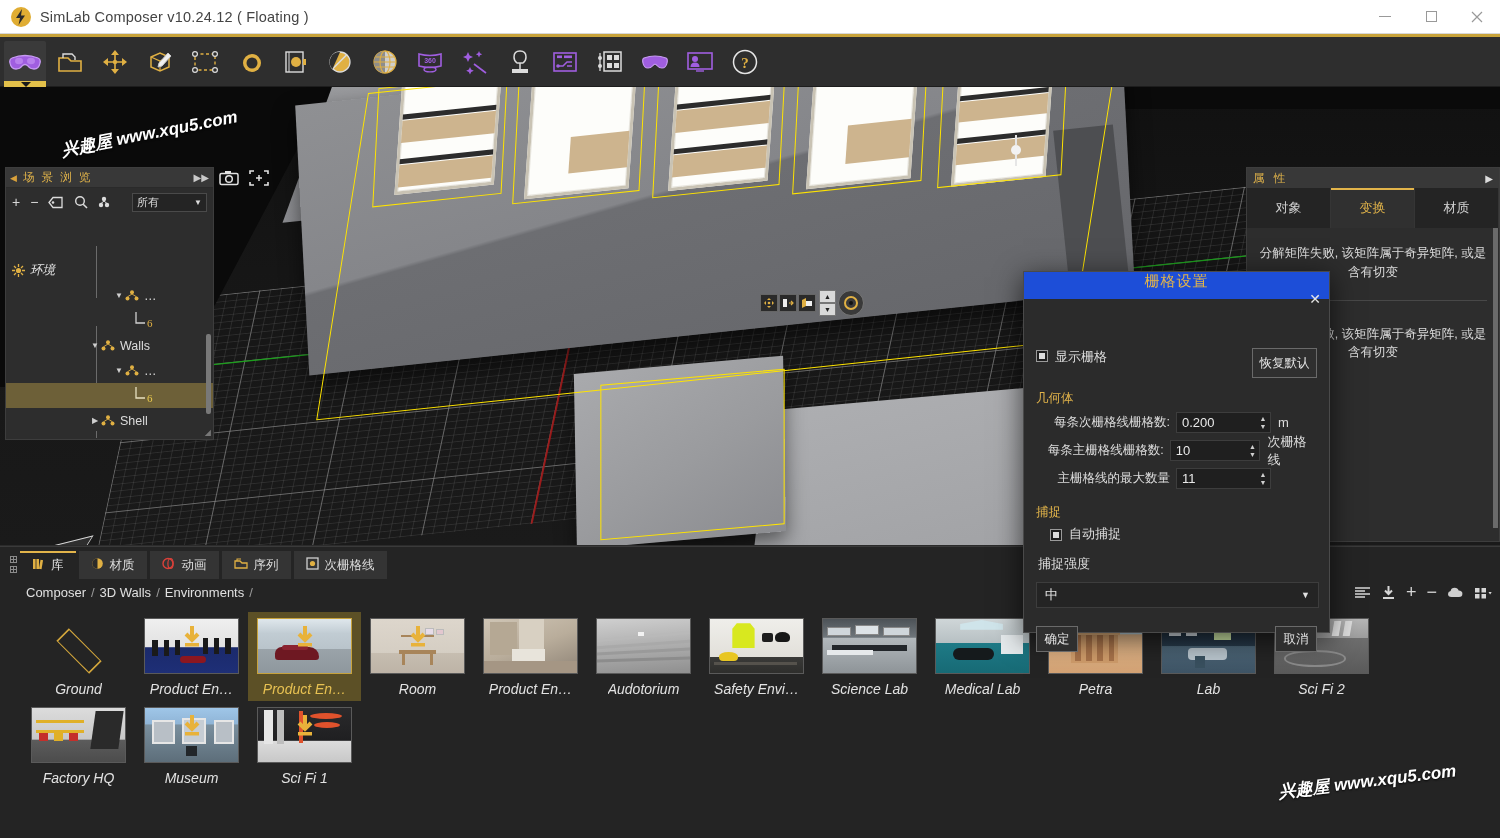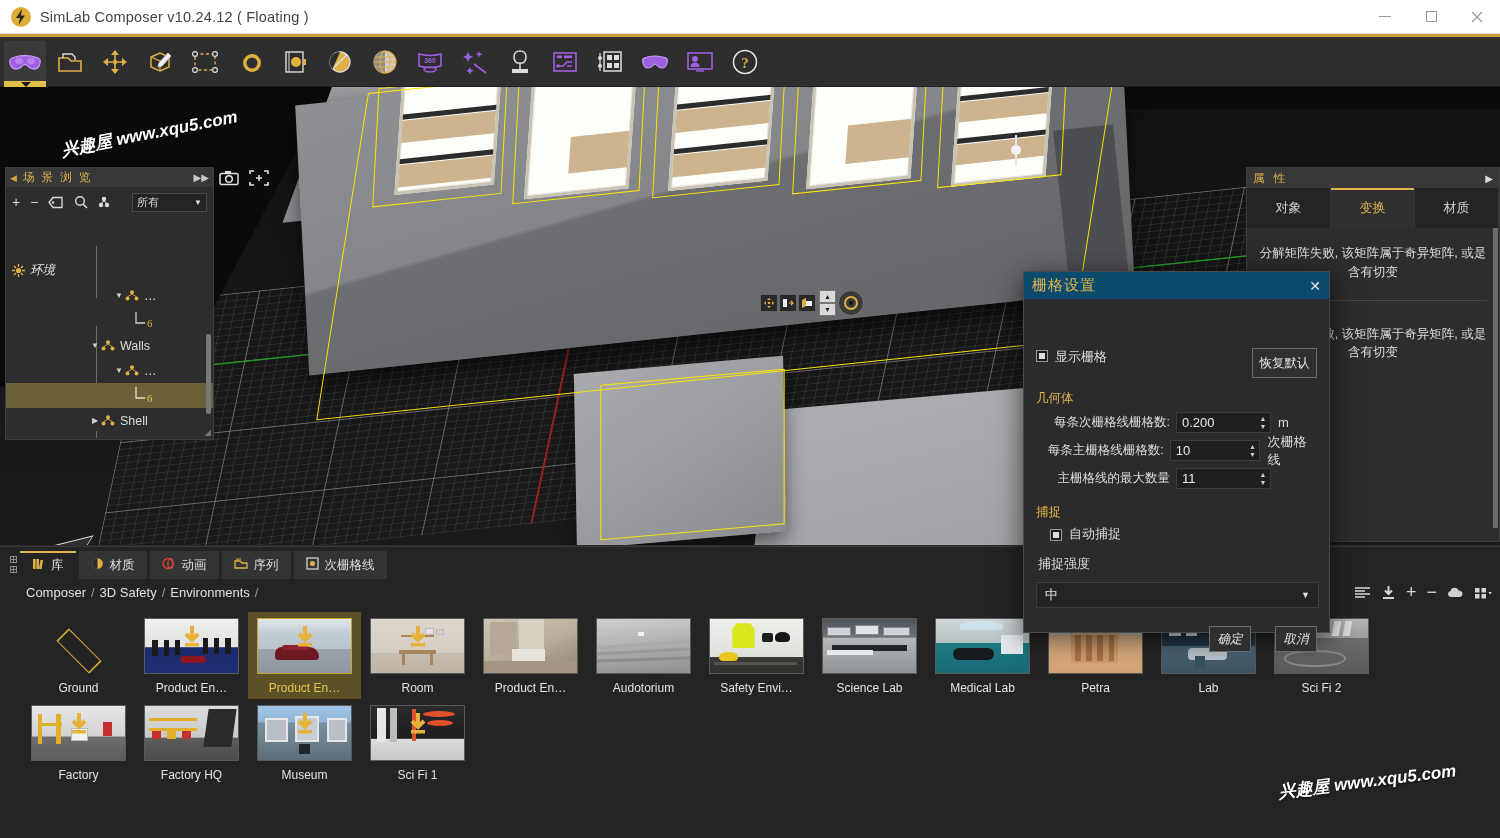--- a/index.html
+++ b/index.html
@@ -228,21 +228,21 @@
   }
   .pr-div{ height:1px;background:#484848;margin:8px 12px; }
   .pr-scroll{ position:absolute; right:1px; top:60px; width:5px; height:300px; background:#6a6a6a;}
 
   
   .dlg{
     position:absolute; left:1023px; top:271px; width:307px; height:362px;
     background:#2b2b2b; border:1px solid #4a4a4a; z-index:30;
     box-shadow:0 6px 26px rgba(0,0,0,.65);
   }
-  .dlg-head{ height:27px; background:#0c4a6e; display:flex;align-items:center; padding:0 8px;}
+  .dlg-head{ height:27px; background:#1d4ed8; display:flex;align-items:center; padding:0 8px;flex-direction:column;}
   .dlg-title{ color:#e2b44a; font-size:15px; letter-spacing:1px; }
   .dlg-close{ margin-left:auto; color:#e6e6e6; font-size:14px; cursor:pointer; }
   .dlg-body{ position:relative; padding:14px 12px 0; }
   .row-show{ display:flex; align-items:flex-start;margin-top:35px; }
   .chk{
     width:12px;height:12px;border:1px solid #9a9a9a; background:#1e1e1e;
     display:inline-flex;align-items:center;justify-content:center; margin-right:7px; flex:none;
     margin-top:2px;
   }
   .chk.on::after{ content:""; width:6px;height:6px;background:#dcdcdc; }
@@ -262,21 +262,21 @@
   }
   .spin .arrows{ margin-left:auto; width:14px; height:19px; display:flex;flex-direction:column;
                  align-items:center;justify-content:center; color:#cfcfcf; font-size:7px; line-height:8px;}
   .unit{ color:#dcdcdc; font-size:13px; margin-left:7px; }
   .cbrow{ display:flex; align-items:center; margin-top:10px; padding-left:14px;}
   .snapsel{
     margin-top:9px; width:283px; height:26px; background:#242424; border:1px solid #3d3d3d;
     display:flex;align-items:center; padding:0 8px; color:#e2e2e2; font-size:13px;
   }
   .snapsel .cv{ margin-left:auto; font-size:9px; }
-  .dlg-btns{ display:flex; justify-content:flex-end; gap:24px; margin-top:18px;font-style:italic; }
+  .dlg-btns{ display:flex; justify-content:space-between; gap:24px; margin-top:18px; }
   .dbtn{
     width:42px;height:26px;background:#2f2f2f;border:1px solid #6a6a6a;color:#e3e3e3;
     font-size:12.5px; display:flex;align-items:center;justify-content:center;
   }
 
   
   .bottom{
     position:absolute; left:0; top:546px; width:1500px; height:292px; background:#242424;
     border-top:1px solid #3a3a3a;
   }
@@ -305,22 +305,22 @@
   .cell{
     width:113px; display:flex; flex-direction:column; align-items:center; padding-top:6px;
     padding-bottom:4px;
   }
   .cell.sel{ background:#5c5026; }
   .thumb{
     width:95px; height:56px; border:1px solid #5a5a5a; position:relative; overflow:hidden;
     background:#333;
   }
   .cell.sel .thumb{ border-color:#c7a23c; }
-  .cname{ margin-top:7px; font-size:12px; color:#e2e2e2; max-width:105px; text-align:center;
-          overflow:hidden; white-space:nowrap; }
+  .cname{ margin-top:7px; font-size:14px; color:#e2e2e2; max-width:105px; text-align:center;
+          overflow:hidden; white-space:nowrap;font-style:italic; }
   .cell.sel .cname{ color:#e7c152; }
   .dlicon{ position:absolute; left:50%; top:6px; transform:translateX(-50%); z-index:3; }
   .diamond{
     width:58px;height:34px;border:2px solid #d4a73c; transform:rotate(45deg) scale(.8,.52);
     margin-top:10px;
   }
 </style>
 </head>
 <body>
 
@@ -888,21 +888,21 @@
               <circle cx="6.5" cy="6.5" r="2.6" fill="#e0b043"></circle>
             </svg>
         </span>
         <span>次栅格线</span>
       </div>
     </div>
 
     <div class="bp-crumbs">
       <span class="crumb">Composer</span>
       <span class="crumb-sep">/</span>
-      <span class="crumb">3D Safety</span>
+      <span class="crumb">3D Walls</span>
       <span class="crumb-sep">/</span>
       <span class="crumb">Environments</span>
       <span class="crumb-sep">/</span>
     </div>
   </div>
 
   <div class="bp-right">
     <span class="bpi">
       <svg width="17" height="14" viewBox="0 0 17 14">
           <path d="M1 2h15M1 5h10M1 8h15M1 11h10" stroke="#d6d6d6" stroke-width="1.6"></path>
@@ -1071,36 +1071,20 @@
     <div class="cell">
       <div class="thumb" style="background:linear-gradient(180deg,#b6b6b6 0%,#9d9d9d 35%,#6e6e6e 36%,#5a5a5a 100%);">
         <div style="position:absolute;left:62%;top:4%;width:8%;height:28%;background:#e8e8e8;transform:skewX(-10deg)"></div>
         <div style="position:absolute;left:74%;top:4%;width:8%;height:28%;background:#dcdcdc;transform:skewX(-10deg)"></div>
         <div style="position:absolute;left:14%;top:22%;width:28%;height:16%;background:#cfcfcf;border-radius:50% 50% 0 0"></div>
         <div style="position:absolute;left:10%;top:58%;width:66%;height:30%;border:2px solid #8a8a8a;border-radius:50%"></div>
       </div>
       <div class="cname">Sci Fi 2</div>
     </div>
 
-    <div class="cell">
-      <div class="thumb" style="background:linear-gradient(180deg,#e6e6e6 0%,#d2d2d2 56%,#6e6e6e 57%,#5c5c5c 100%);">
-        <div style="position:absolute;left:6%;top:14%;width:5%;height:56%;background:#e0b028"></div>
-        <div style="position:absolute;left:26%;top:14%;width:5%;height:56%;background:#e0b028"></div>
-        <div style="position:absolute;left:6%;top:32%;width:26%;height:5%;background:#e0b028"></div>
-        <div style="position:absolute;left:42%;top:40%;width:18%;height:24%;background:#f0f0f0;border:1px solid #bbb"></div>
-        <div style="position:absolute;left:76%;top:30%;width:10%;height:26%;background:#c4302b"></div>
-        <span class="dlicon">
-          <svg width="22" height="24" viewBox="0 0 22 24">
-              <path d="M11 1V13M5 9l6 6 6-6" stroke="#e8b23a" stroke-width="4" fill="none"></path>
-              <rect x="4" y="18" width="14" height="3.5" fill="#e8b23a"></rect>
-            </svg>
-        </span>
-      </div>
-      <div class="cname">Factory</div>
-    </div>
 
     <div class="cell">
       <div class="thumb" style="background:linear-gradient(180deg,#dcdcdc 0%,#c8c8c8 58%,#5c5c5c 59%,#4c4c4c 100%);">
         <div style="position:absolute;left:4%;top:22%;width:52%;height:6%;background:#e0b028"></div>
         <div style="position:absolute;left:4%;top:40%;width:52%;height:6%;background:#e0b028"></div>
         <div style="position:absolute;left:8%;top:46%;width:9%;height:16%;background:#c4302b"></div>
         <div style="position:absolute;left:24%;top:46%;width:9%;height:16%;background:#e0b028"></div>
         <div style="position:absolute;left:40%;top:46%;width:9%;height:16%;background:#c4302b"></div>
         <div style="position:absolute;left:66%;top:6%;width:30%;height:70%;background:#2a2a2a;transform:skewX(-8deg)"></div>
       </div>

